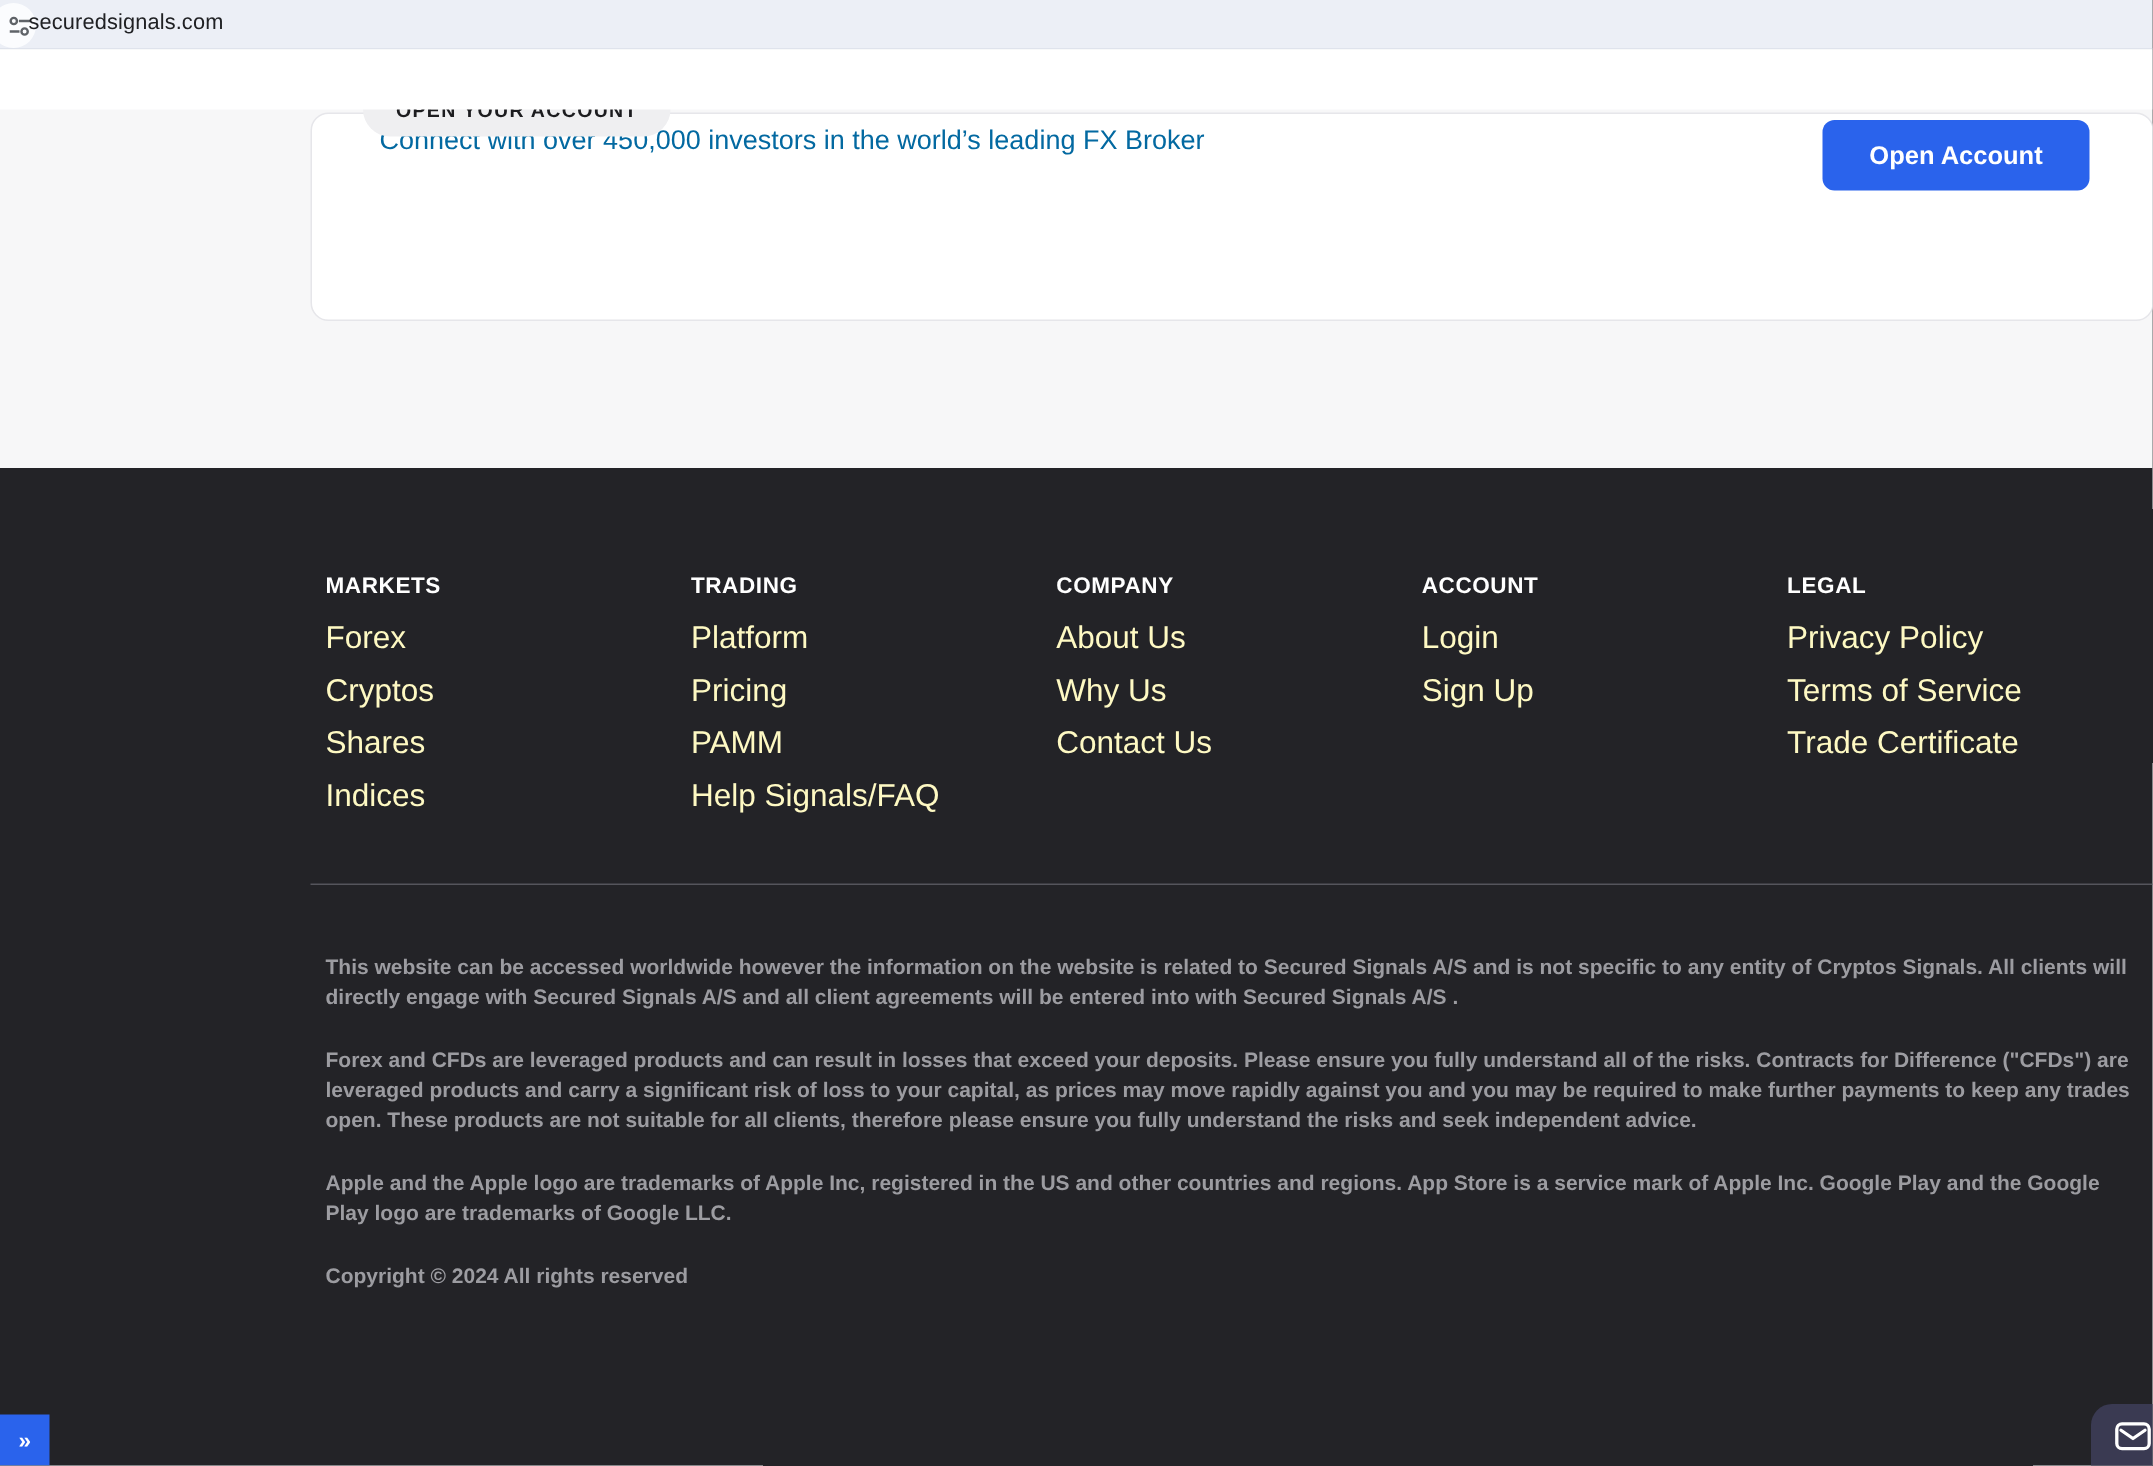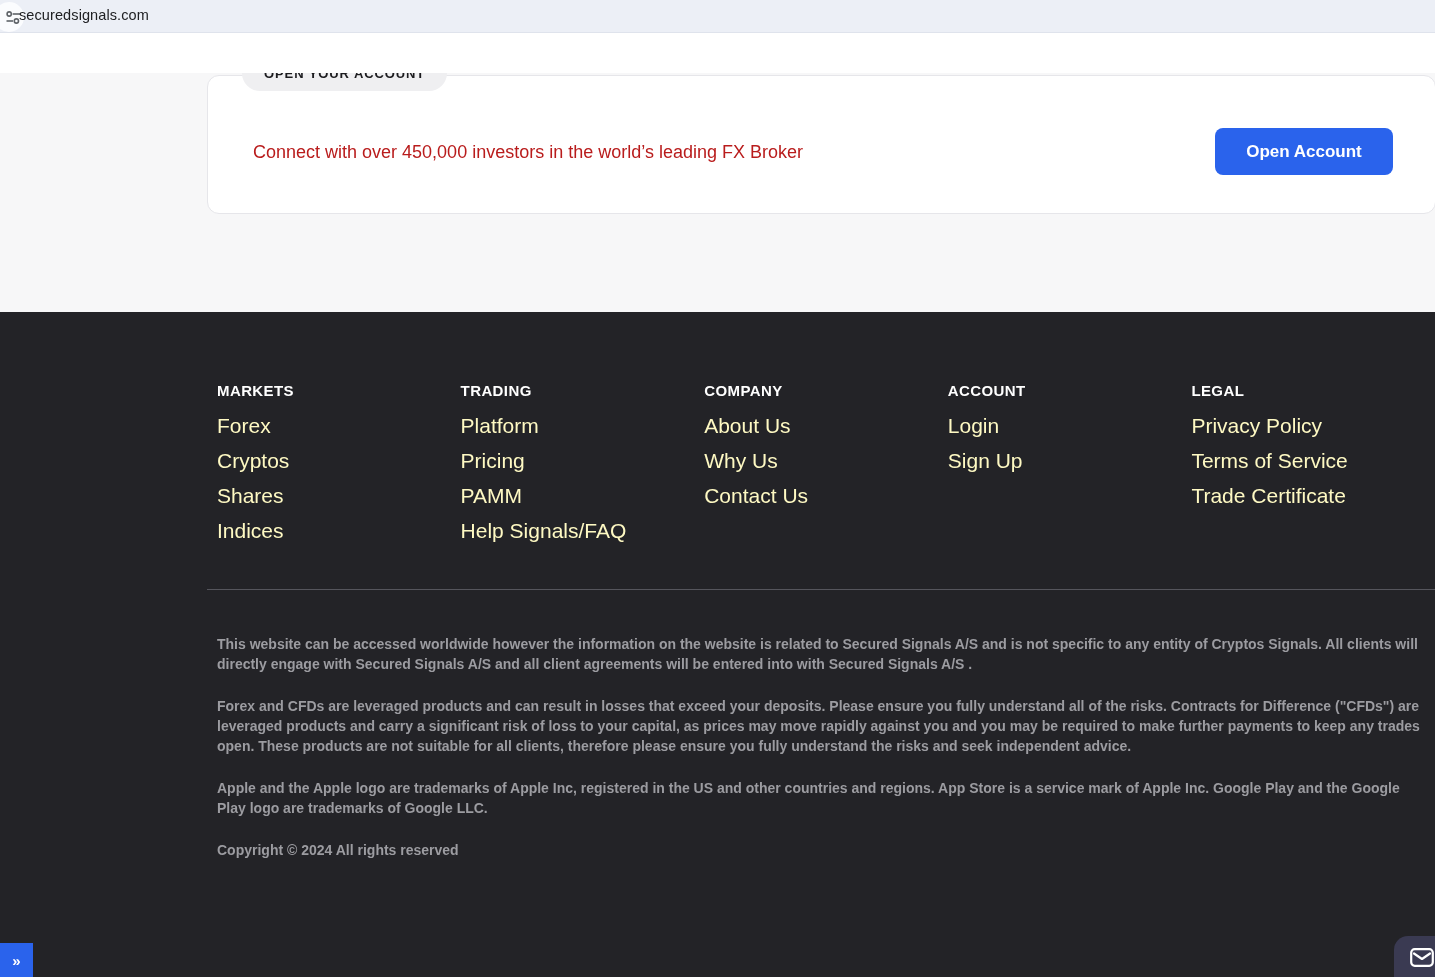--- a/index.html
+++ b/index.html
@@ -31,32 +31,32 @@
 
   .header-band {
     position:absolute; top:0; left:0; right:0; height:40px;
     background:#ffffff; z-index:5;
   }
 
   
   .cta-card {
     position:absolute; top:42px; left:207px; right:-1px; height:139px;
     background:#ffffff; border:1px solid #e6e6ea; border-radius:12px;
-    display:flex; align-items:center; justify-content:space-between;
-    padding:14px 42px 0 45px; z-index:1;
+    display:flex; align-items:flex-start; justify-content:space-between;
+    padding:4px 42px 0 45px; z-index:1;
   }
   .cta-badge {
     position:absolute; top:-21px; left:34px; height:36px;
     background:#efeff1; border-radius:999px; padding:0 22px;
     display:flex; align-items:center;
     font-size:13px; font-weight:bold; letter-spacing:0.9px; color:#1c1c1f;
     white-space:nowrap;
   }
   .cta-text {
-    width:560px; font-size:18px; line-height:26px; color:#b91c1c;
+    width:560px; font-size:18px; line-height:26px; color:#0369a1;
   }
   .open-btn {
     width:178px; height:47px; border:none; border-radius:8px;
     background:#2a63ec; color:#ffffff; font-size:17px; font-weight:bold;
     font-family:inherit; display:flex; align-items:center; justify-content:center;
     cursor:pointer;
   }
 
   
   .site-footer {

